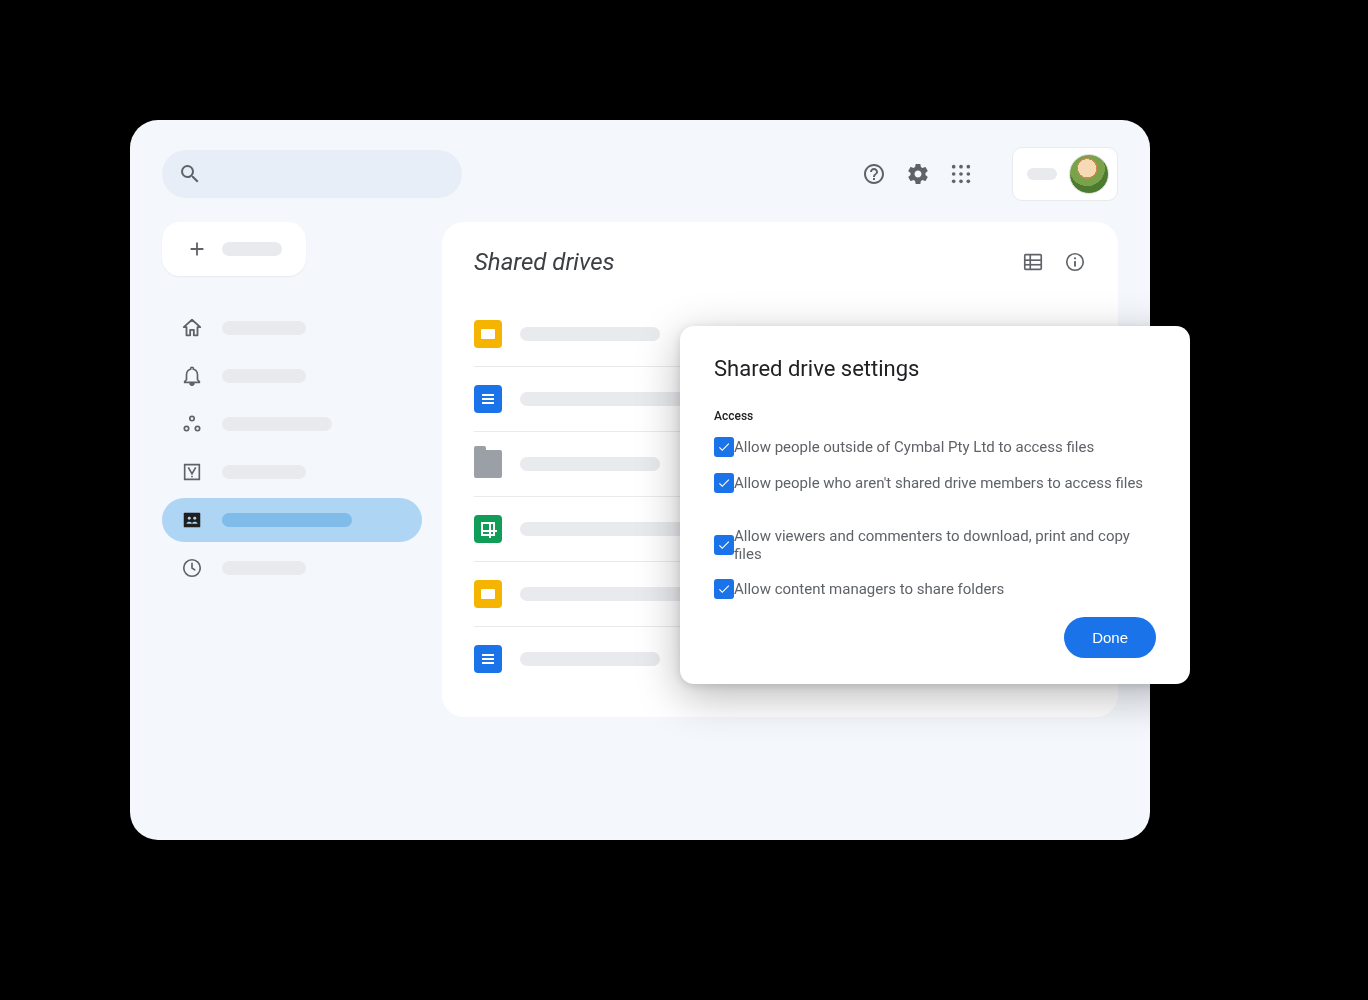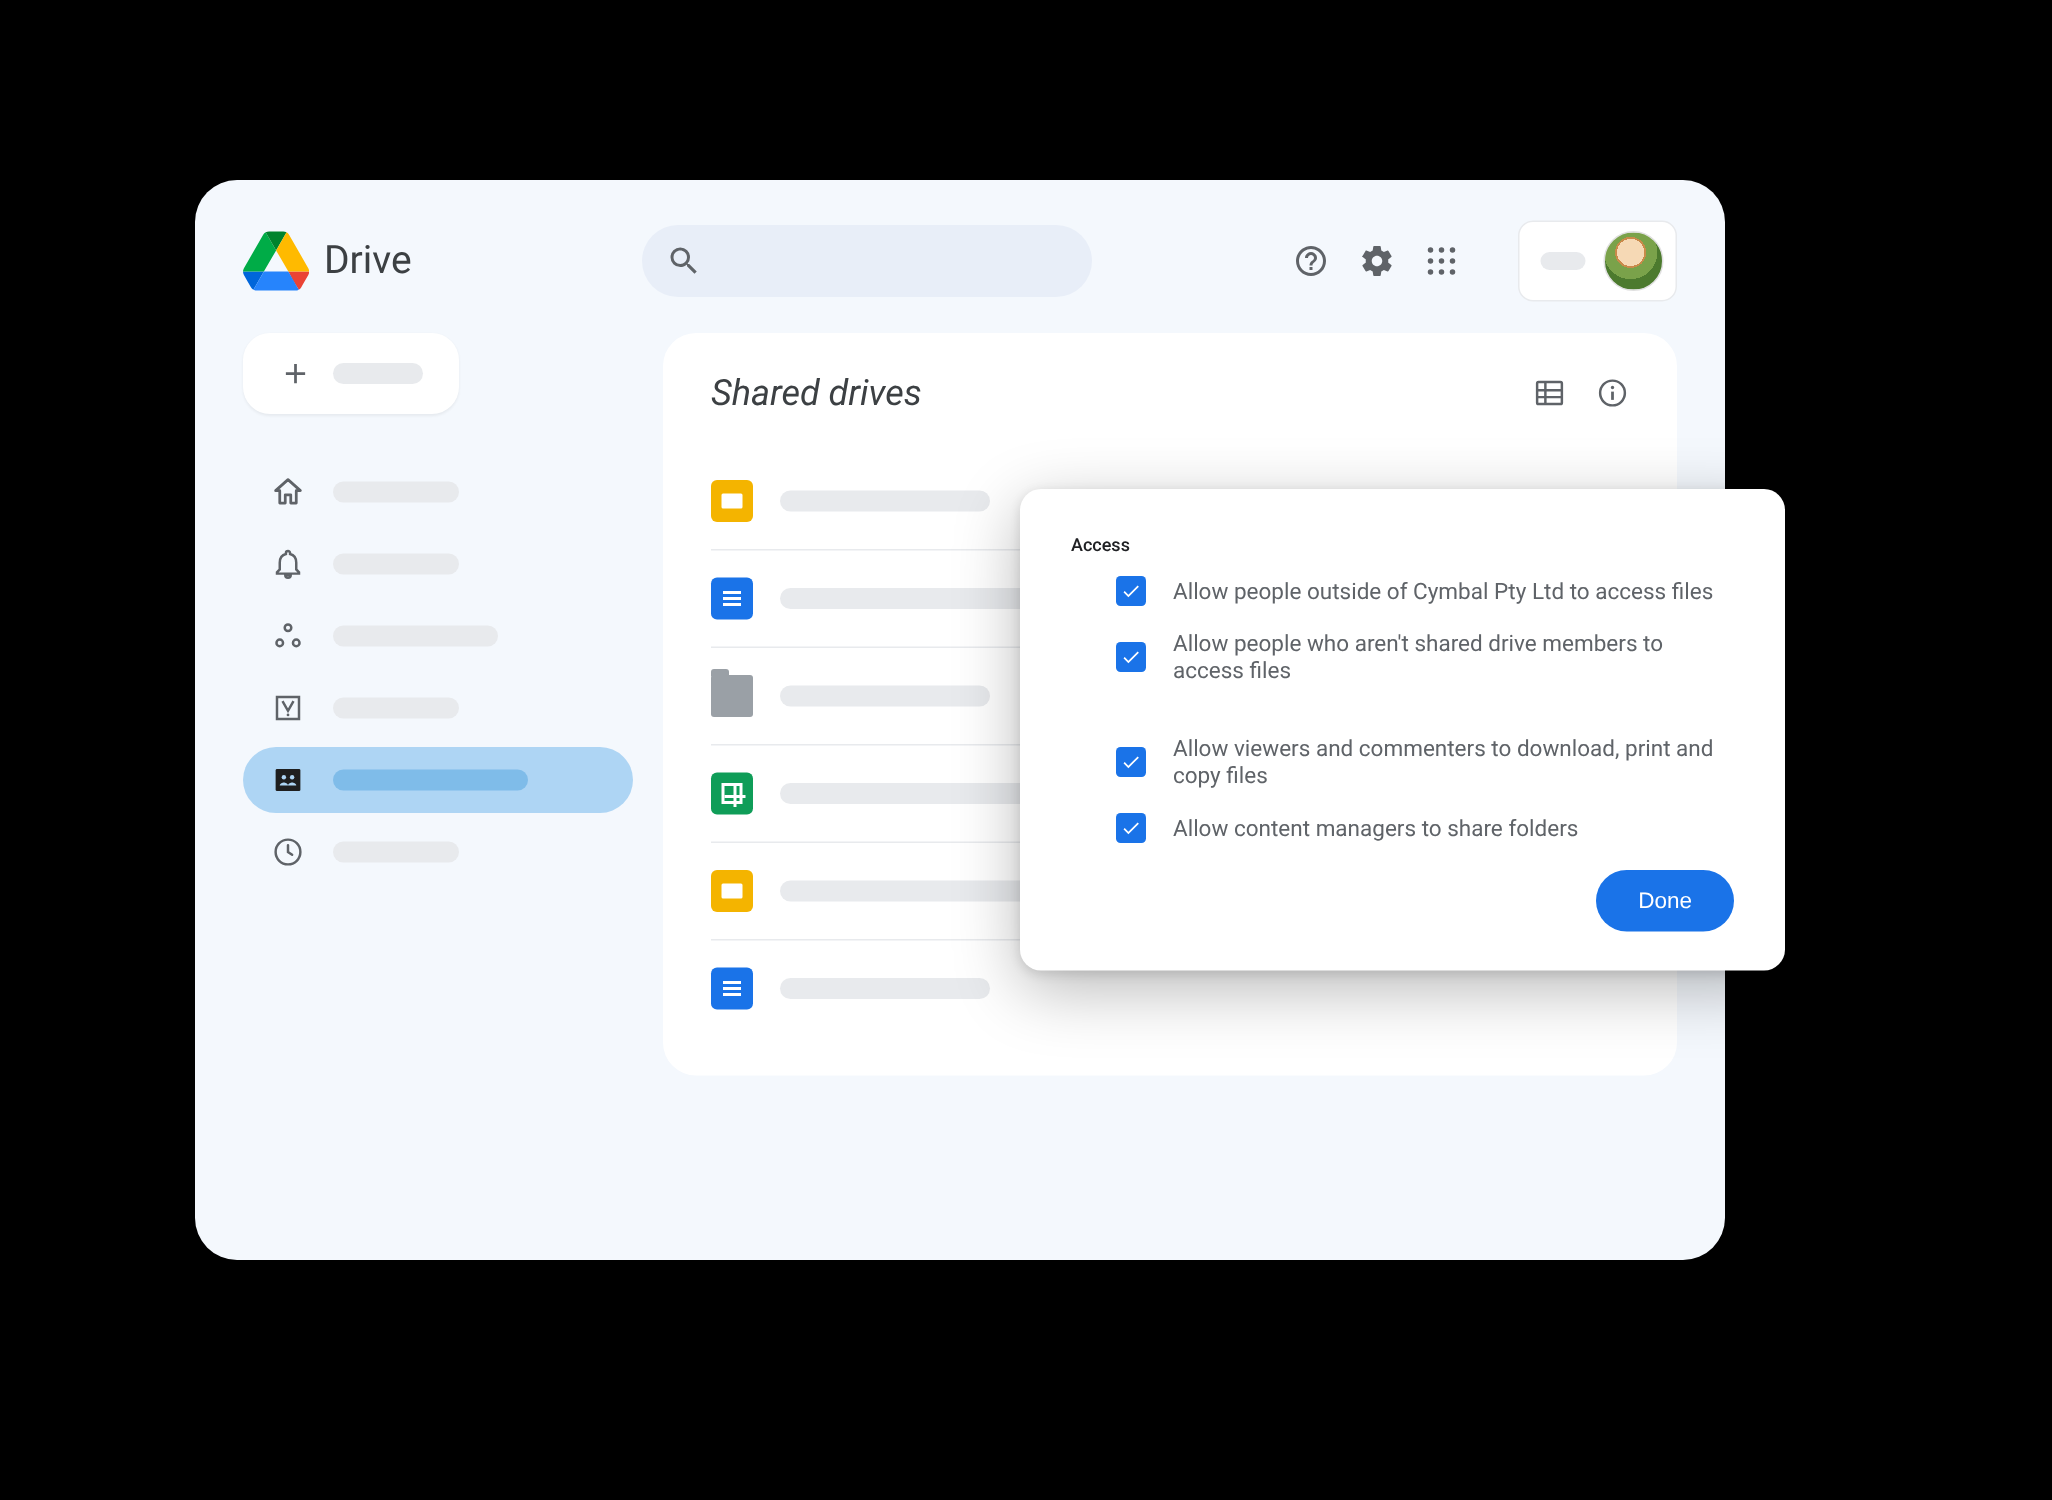--- a/index.html
+++ b/index.html
@@ -176,23 +176,21 @@
   }
   .section-label {
     font-size: 12px;
     color: #202124;
     font-weight: 500;
     margin-bottom: 14px;
   }
   .check-row {
     display: flex;
     align-items: center;
-    gap: 18px;
     margin-bottom: 16px;
-    margin-left: 30px;
   }
   .checkbox {
     width: 20px; height: 20px;
     background: #1a73e8;
     border-radius: 3px;
     display:flex; align-items:center; justify-content:center;
     flex-shrink:0;
   }
   .checkbox svg { width:14px; height:14px; fill:#fff; }
   .check-label { font-size: 15px; color:#5f6368; }
@@ -206,31 +204,20 @@
     border:none;
     border-radius: 22px;
     padding: 12px 28px;
   }
 </style>
 </head>
 <body>
 
 <div class="window">
   <div class="header">
-    <div class="logo-group">
-      <svg class="logo-svg" viewBox="0 0 87 78">
-        <path fill="#0066DA" d="M6.6 66.85l3.85 6.65c.8 1.4 1.95 2.5 3.3 3.3L27.5 53H0c0 1.55.4 3.1 1.2 4.5z"></path>
-        <path fill="#00AC47" d="M43.65 25L29.9 1.2c-1.35.8-2.5 1.9-3.3 3.3L1.2 48.5C.4 49.9 0 51.45 0 53h27.5z"></path>
-        <path fill="#EA4335" d="M73.55 76.8c1.35-.8 2.5-1.9 3.3-3.3l1.6-2.75 7.65-13.25c.8-1.4 1.2-2.95 1.2-4.5H59.8l5.85 11.5z"></path>
-        <path fill="#00832D" d="M43.65 25L57.4 1.2C56.05.4 54.5 0 52.95 0H34.35c-1.55 0-3.1.45-4.45 1.2z"></path>
-        <path fill="#2684FC" d="M59.8 53H27.5L13.75 76.8c1.35.8 2.9 1.2 4.45 1.2h50.9c1.55 0 3.1-.45 4.45-1.2z"></path>
-        <path fill="#FFBA00" d="M73.4 26.5L60.7 4.5c-.8-1.4-1.95-2.5-3.3-3.3L43.65 25 59.8 53h27.45c0-1.55-.4-3.1-1.2-4.5z"></path>
-      </svg>
-      <span class="app-name">Drive</span>
-    </div>
     <div class="search-bar">
       <svg width="24" height="24" viewBox="0 0 24 24">
           <path d="M15.5 14h-.79l-.28-.27A6.471 6.471 0 0016 9.5 6.5 6.5 0 109.5 16c1.61 0 3.09-.59 4.23-1.57l.27.28v.79l5 4.99L20.49 19l-4.99-5zm-6 0C7.01 14 5 11.99 5 9.5S7.01 5 9.5 5 14 7.01 14 9.5 11.99 14 9.5 14z"></path>
         </svg>
     </div>
     <div class="header-spacer"></div>
     <div class="header-icons">
       <svg width="24" height="24" viewBox="0 0 24 24">
           <path d="M11 18h2v-2h-2v2zm1-16C6.48 2 2 6.48 2 12s4.48 10 10 10 10-4.48 10-10S17.52 2 12 2zm0 18c-4.41 0-8-3.59-8-8s3.59-8 8-8 8 3.59 8 8-3.59 8-8 8zm0-14c-2.21 0-4 1.79-4 4h2c0-1.1.9-2 2-2s2 .9 2 2c0 2-3 1.75-3 5h2c0-2.25 3-2.5 3-5 0-2.21-1.79-4-4-4z"></path>
         </svg>
@@ -383,20 +370,21 @@
               <span></span>
             </div>
           </div>
         <div class="file-placeholder-short"></div>
       </div>
     </div>
   </div>
 </div>
 
 <div class="dialog">
+  <div class="dialog-title">Shared drive settings</div>
 
   <div class="section-label">Access</div>
   <div class="check-row">
     <div class="checkbox">
         <svg viewBox="0 0 24 24">
           <path d="M9 16.17L4.83 12l-1.42 1.41L9 19 21 7l-1.41-1.41z"></path>
         </svg>
       </div>
     <div class="check-label">Allow people outside of Cymbal Pty Ltd to access files</div>
   </div>

